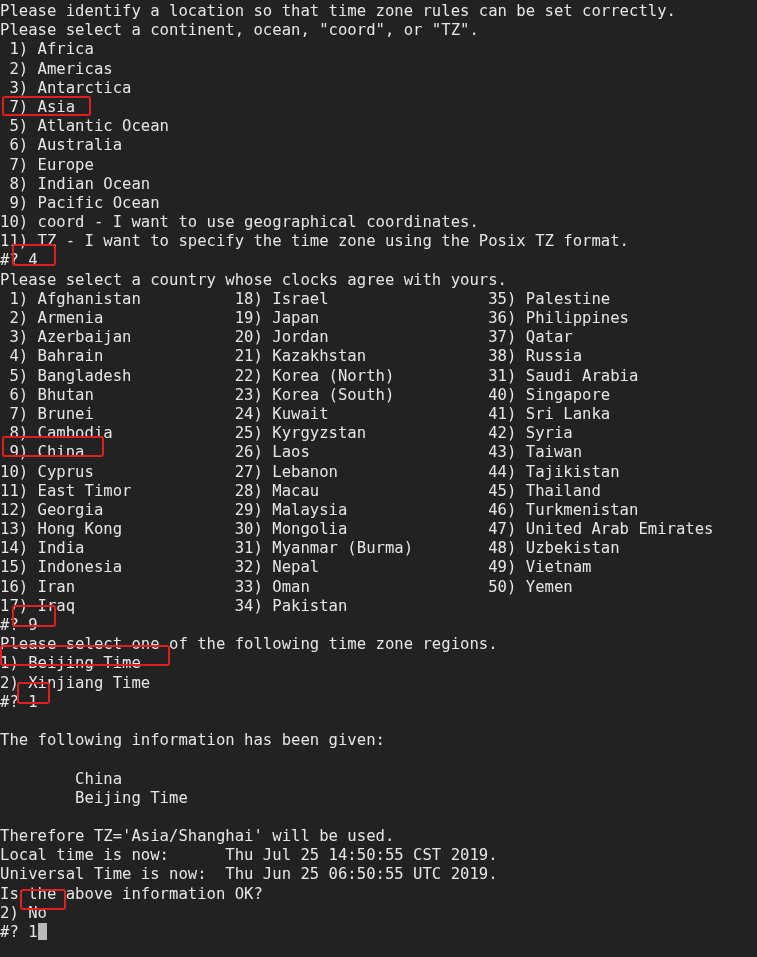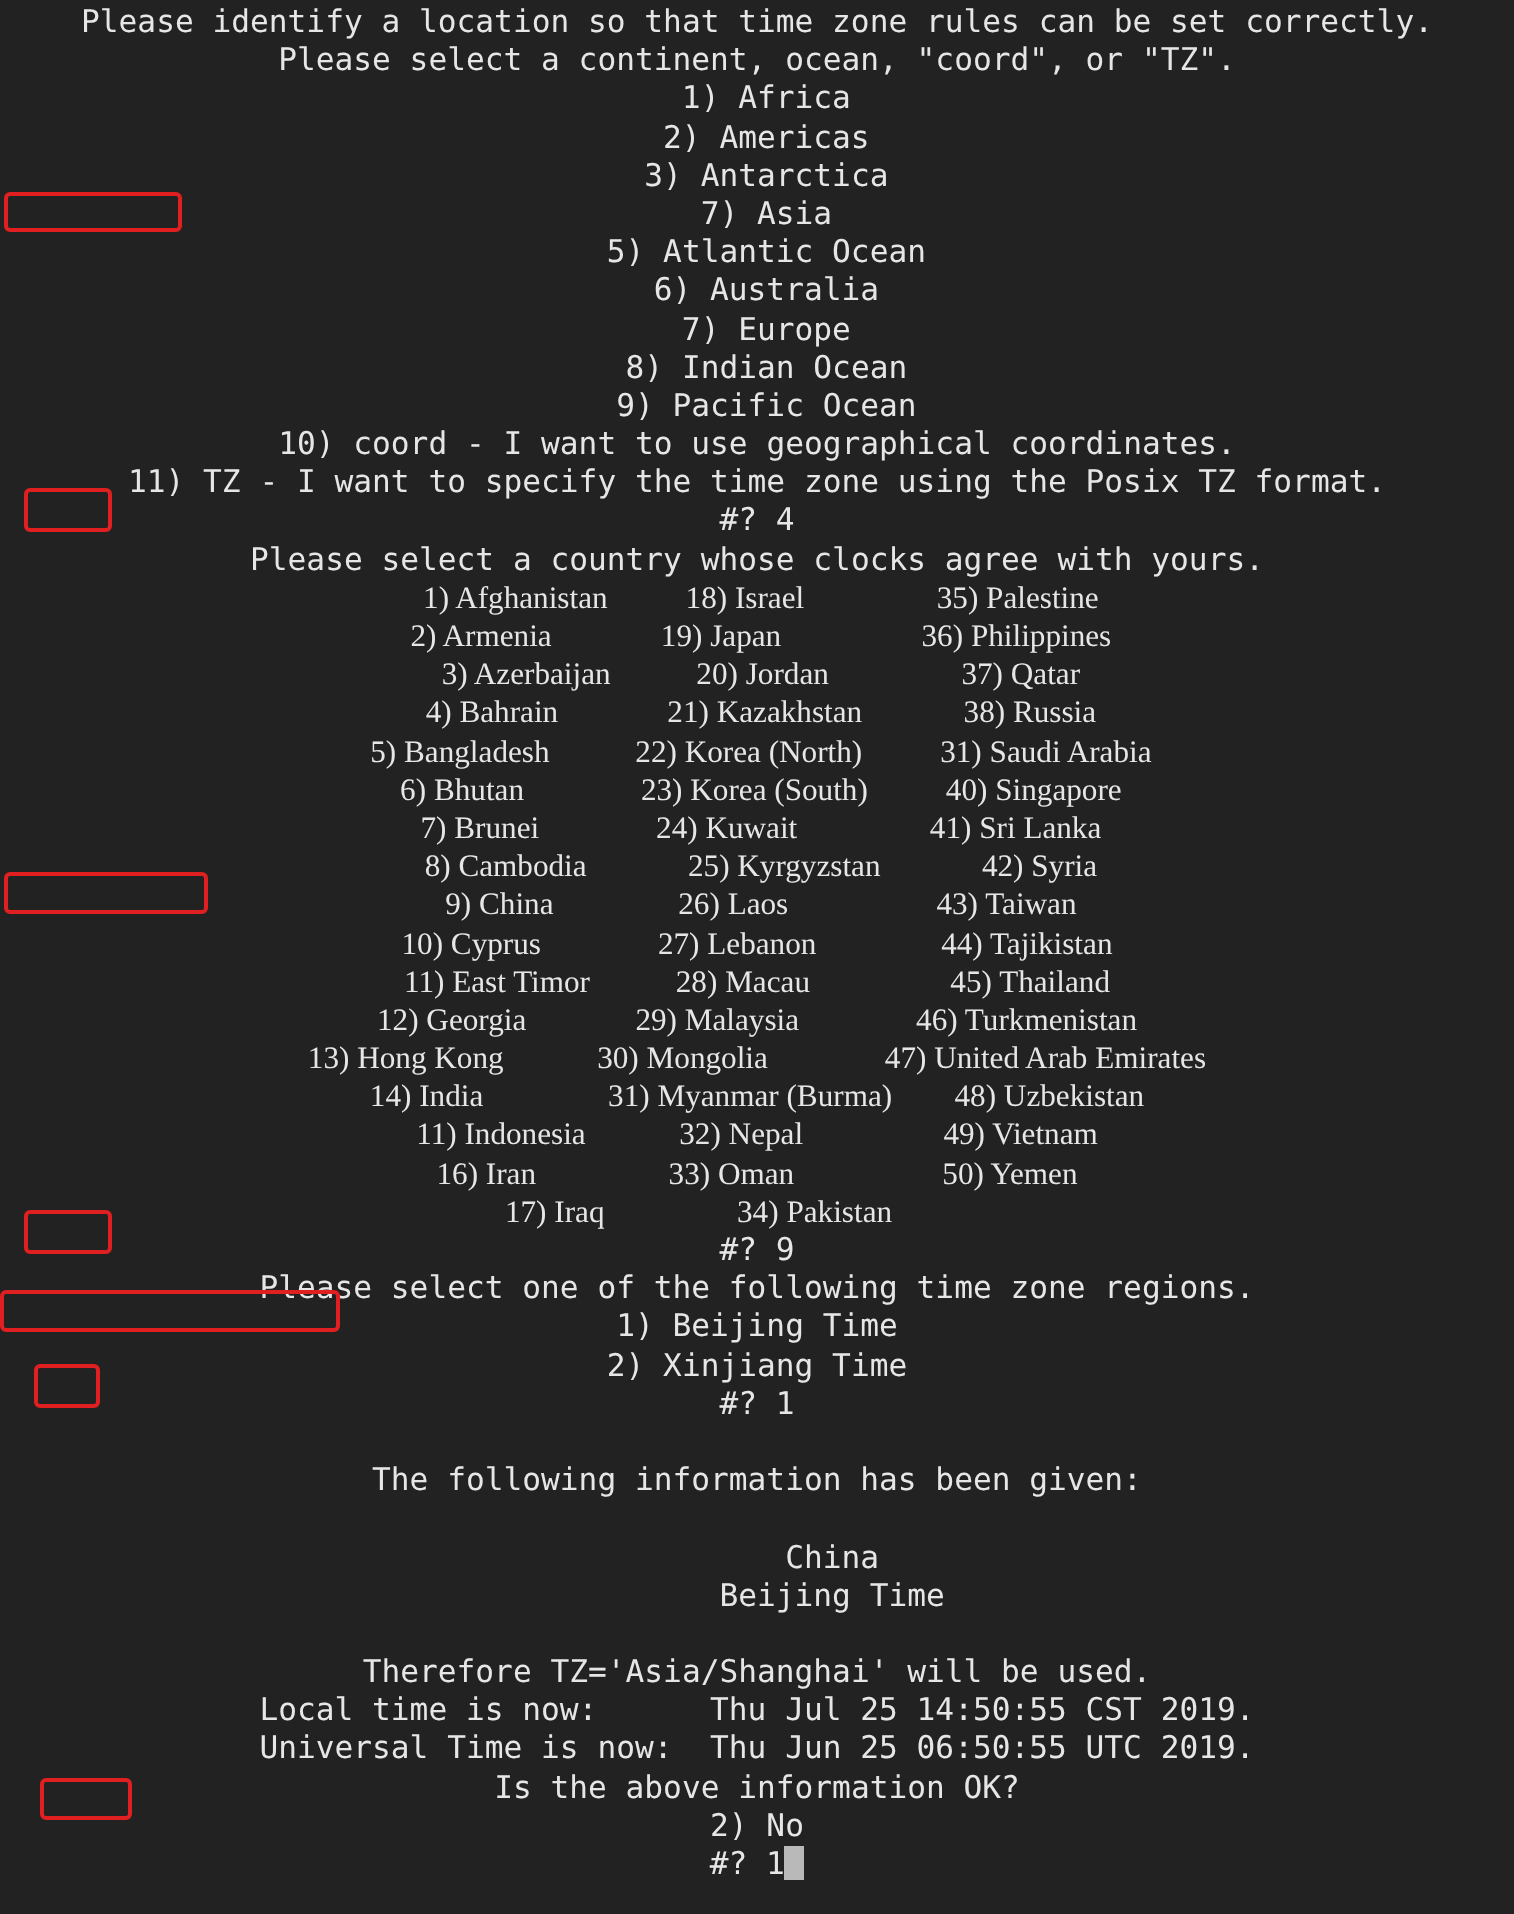--- a/index.html
+++ b/index.html
@@ -19,21 +19,20 @@
     width: 757px;
     height: 957px;
     background: #222222;
     color: #e6e6e6;
     font-family: "DejaVu Sans Mono", "Liberation Mono", monospace;
     font-size: 15.6px;
     line-height: 19.2px;
     letter-spacing: 0px;
     padding: 2px 0 0 0;
     box-sizing: border-box;
-    text-align: center;
   }
   .line {
     height: 19.2px;
     white-space: pre;
     position: relative;
   }
   .blank { height: 19.2px; }
 
   
   .hl {
@@ -46,21 +45,20 @@
   
   .cursor {
     display: inline-block;
     width: 9.68px;
     height: 17px;
     background: #b9b9b9;
     vertical-align: -3px;
   }
   .cols {
     white-space: pre;
-    font-family: Liberation Serif, serif;
   }
 </style>
 </head>
 <body>
 
 <div id="terminal">
 
   <div class="line">Please identify a location so that time zone rules can be set correctly.</div>
   <div class="line">Please select a continent, ocean, "coord", or "TZ".</div>
 
@@ -87,21 +85,21 @@
     <div class="line cols"> 5) Bangladesh           22) Korea (North)          31) Saudi Arabia</div>
     <div class="line cols"> 6) Bhutan               23) Korea (South)          40) Singapore</div>
     <div class="line cols"> 7) Brunei               24) Kuwait                 41) Sri Lanka</div>
     <div class="line cols"> 8) Cambodia             25) Kyrgyzstan             42) Syria</div>
     <div class="line cols"> 9) China                26) Laos                   43) Taiwan</div>
     <div class="line cols">10) Cyprus               27) Lebanon                44) Tajikistan</div>
     <div class="line cols">11) East Timor           28) Macau                  45) Thailand</div>
     <div class="line cols">12) Georgia              29) Malaysia               46) Turkmenistan</div>
     <div class="line cols">13) Hong Kong            30) Mongolia               47) United Arab Emirates</div>
     <div class="line cols">14) India                31) Myanmar (Burma)        48) Uzbekistan</div>
-    <div class="line cols">11) Indonesia            32) Nepal                  49) Vietnam</div>
+    <div class="line cols">15) Indonesia            32) Nepal                  49) Vietnam</div>
     <div class="line cols">16) Iran                 33) Oman                   50) Yemen</div>
     <div class="line cols">17) Iraq                 34) Pakistan               </div>
   </div>
 
   <div class="line">#? 9</div>
 
   <div class="line">Please select one of the following time zone regions.</div>
   <div class="line">1) Beijing Time</div>
   <div class="line">2) Xinjiang Time</div>
   <div class="line">#? 1</div>

